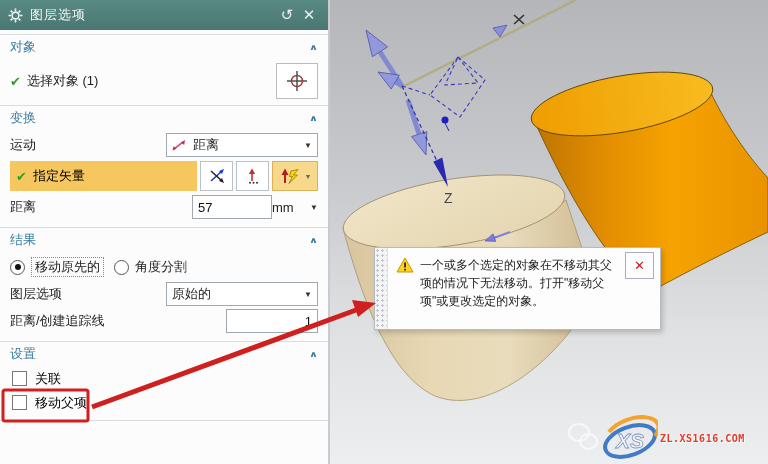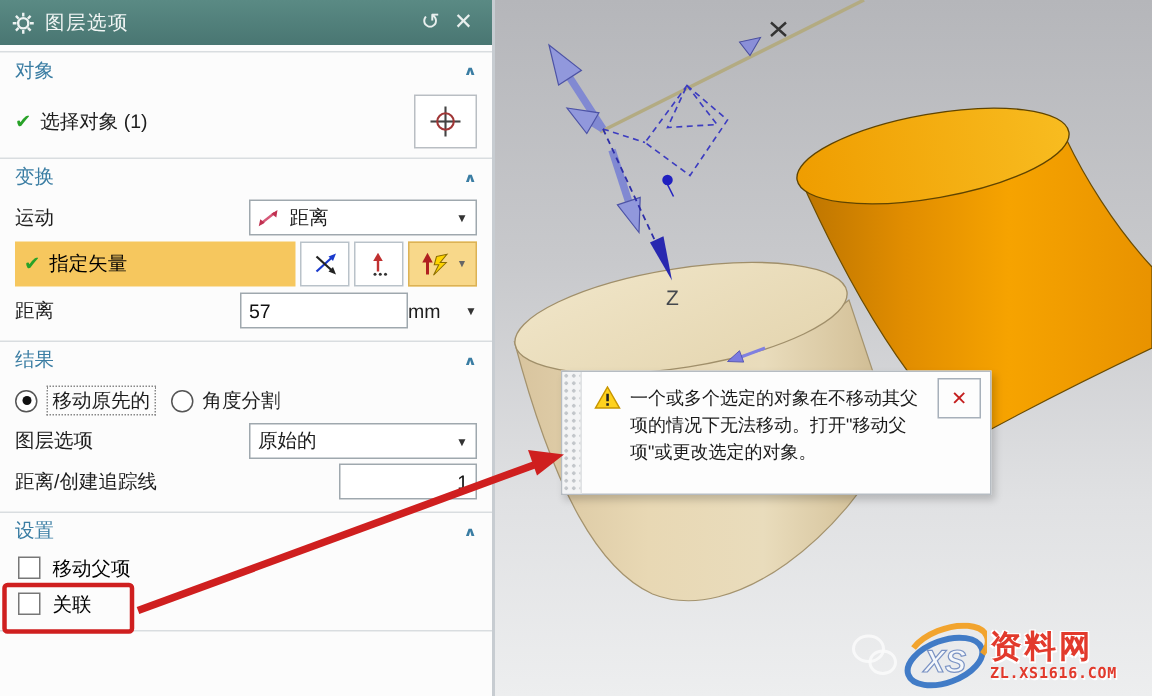--- a/index.html
+++ b/index.html
@@ -41,21 +41,21 @@
   .vector-row{display:flex;align-items:center;height:32px;padding:0 10px;margin:3px 0;}
   .vector-hl{flex:1;background:#f6c75e;height:30px;display:flex;align-items:center;
              padding:0 6px;font-size:13px;cursor:pointer;}
   .vec-btn{width:33px;height:30px;border:1px solid #b9c2c9;background:#fff;margin-left:3px;
            display:flex;align-items:center;justify-content:center;cursor:pointer;box-sizing:border-box;}
   .vec-btn.hl{background:#f8d88a;border-color:#dcb255;width:46px;gap:2px;}
   .vec-btn.hl .caret{font-size:7px;color:#666;margin-left:2px;}
 
   .inp{border:1px solid #9fa8ae;height:24px;font-size:13px;padding:0 5px;box-sizing:border-box;
        font-family:inherit;background:#fff;color:#111;}
-  .inp.dist{width:112px;margin-left:auto;}
+  .inp.dist{width:80px;margin-left:auto;}
   .unit{display:flex;align-items:center;width:46px;justify-content:flex-end;gap:7px;font-size:13px;cursor:pointer;}
   .inp.div1{width:92px;margin-left:auto;text-align:right;}
 
   .radio{width:13px;height:13px;border:1px solid #555;border-radius:50%;display:inline-flex;
          align-items:center;justify-content:center;background:#fff;cursor:pointer;flex:none;}
   .radio.on::after{content:"";width:6px;height:6px;background:#111;border-radius:50%;}
   .rlabel{margin:0 10px 0 6px;}
   .rlabel.focus{border:1px dotted #888;padding:0 3px;}
 
   .cb-row{height:23px;padding:0 12px;display:flex;align-items:center;font-size:13px;margin:1px 0;cursor:pointer;}
@@ -294,25 +294,25 @@
     </div>
 
     <div class="sec m8">
       <div class="sec-h">
         <span>设置</span>
           <span class="sp"></span>
         <span class="chev">∧</span>
       </div>
       <div class="cb-row">
         <span class="cb"></span>
-        <span>移动父项</span>
+        <span>关联</span>
       </div>
       <div class="cb-row">
         <span class="cb"></span>
-        <span>关联</span>
+        <span>移动父项</span>
       </div>
     </div>
     <div class="bottom-strip"></div>
   </div>
 
   <div class="alert">
     <div class="alert-grip"></div>
     <div class="alert-body">
       <div class="alert-close">✕</div>
       <div class="alert-msg-row">
@@ -336,18 +336,17 @@
     <div class="doodle">
       <div class="c1"></div>
         <div class="c2"></div>
     </div>
     <svg width="56" height="46" viewBox="0 0 56 46">
       <ellipse cx="28" cy="26" rx="26" ry="14" transform="rotate(-20 28 26)" fill="none" stroke="#2f6fc2" stroke-width="4" opacity="0.9"></ellipse>
       <path d="M 7 17 A 26 14 -20 0 1 53 21" fill="none" stroke="#f2a024" stroke-width="4" opacity="0.95"></path>
       <text x="28" y="33" text-anchor="middle" font-size="21" font-style="italic" font-weight="bold" fill="#f4f7fb" stroke="#7b93c4" stroke-width="0.8">XS</text>
     </svg>
     <div class="wm-text">
-      <div class="wm-name">资料网</div>
       <div class="wm-url">ZL.XS1616.COM</div>
     </div>
   </div>
 
 </div>
 
 </body></html>

